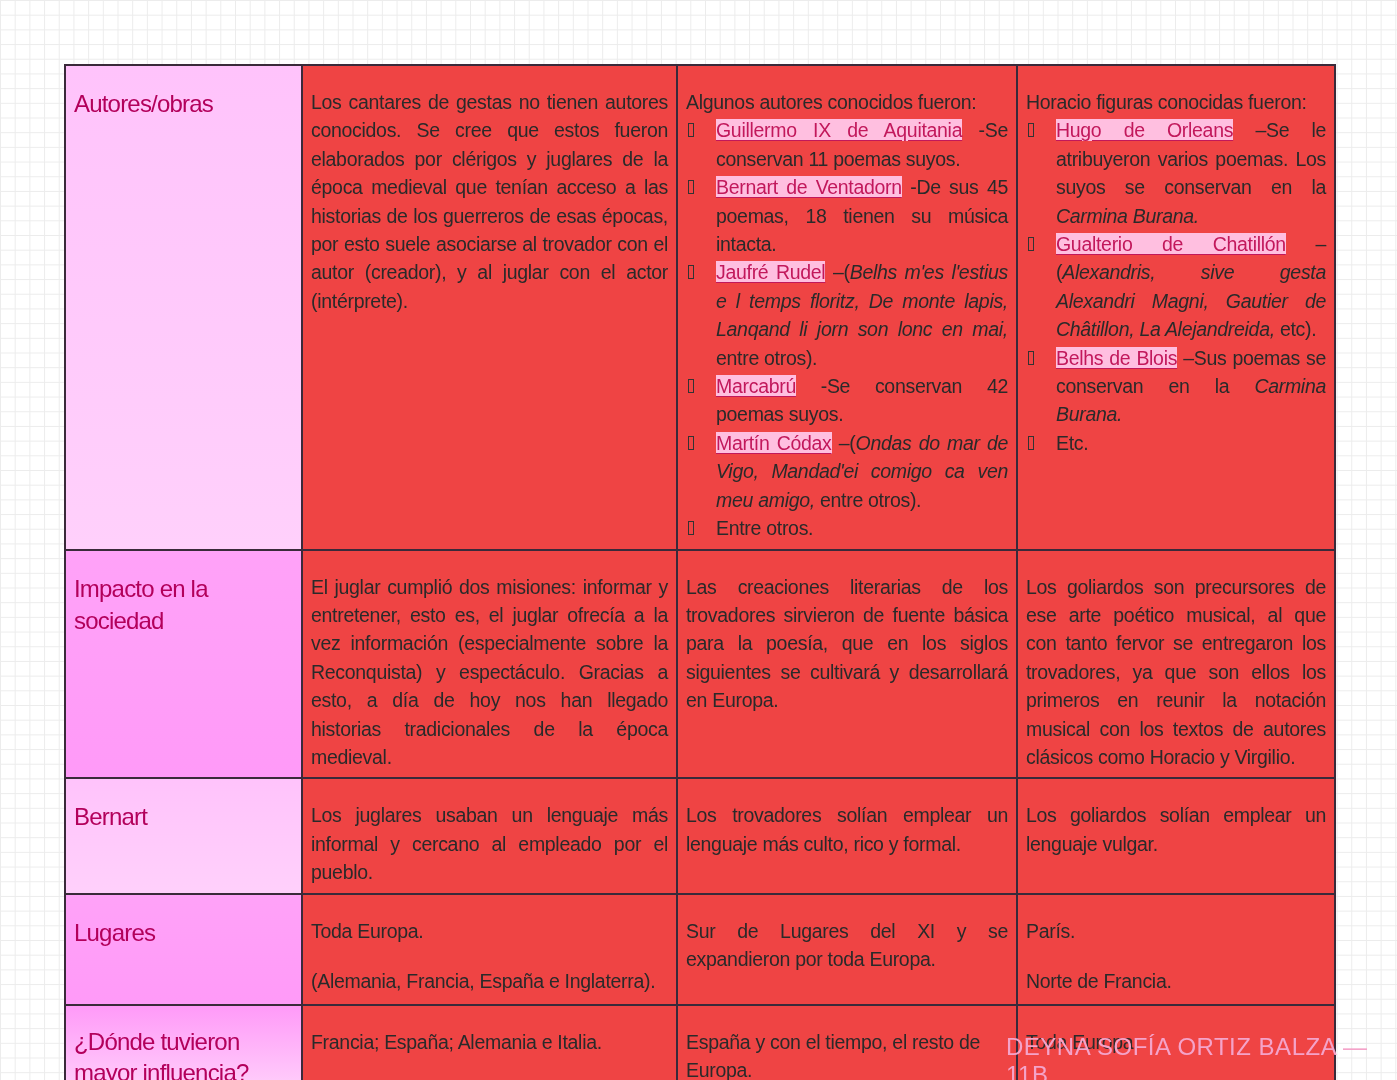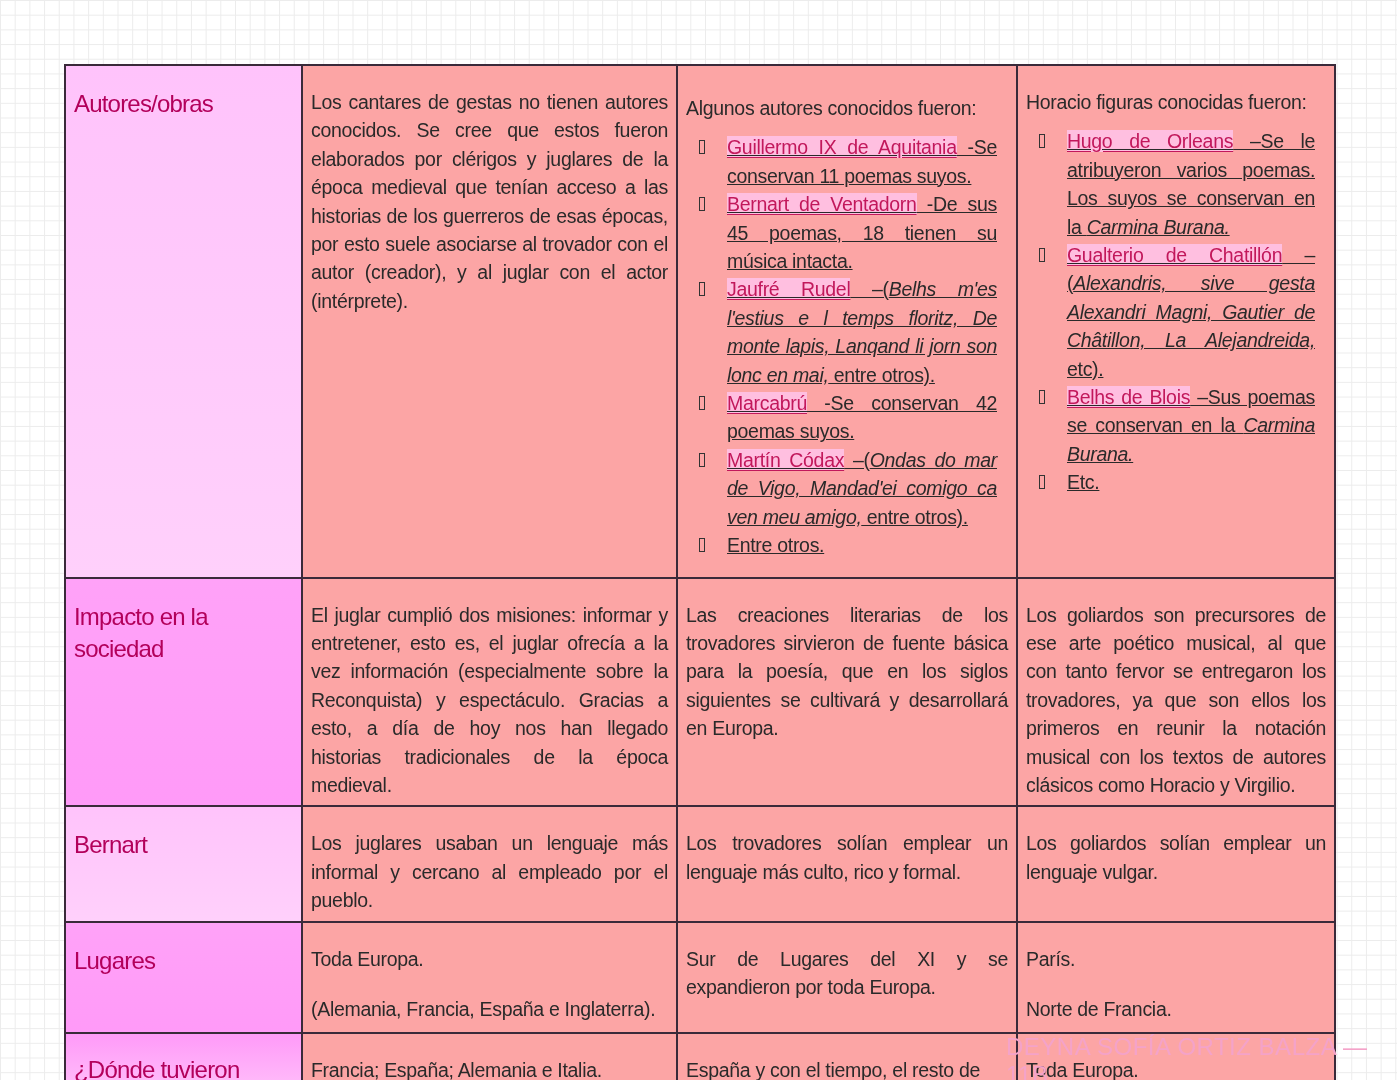--- a/index.html
+++ b/index.html
@@ -13,21 +13,21 @@
       font-family: "Liberation Sans Narrow", "Liberation Sans", sans-serif;
       color: #2a2a2a;
     }
     .sheet {
       position: absolute; left: 64px; top: 64px; width: 1270px;
       border-collapse: collapse; table-layout: fixed;
     }
     .sheet td {
       border: 2px solid #3a2a3a;
       vertical-align: top;
-      background: #fca5a5;
+      background: #ef4444;
       font-size: 19.5px;
       line-height: 28.4px;
       letter-spacing: -0.3px;
       padding: 22px 8px 6px 8px;
     }
     .sheet td.hdr {
       color: #b3005b;
       font-size: 24px;
       font-weight: normal;
       letter-spacing: -0.8px;
@@ -39,21 +39,21 @@
     .hdr.strong { background: linear-gradient(180deg, #ffa2f8 0%, #ff9af8 100%); }
     .hdr.grad { background: linear-gradient(180deg, #ff9af8 0%, #ffd2fb 100%); }
     .cell-text { text-align: justify; text-justify: inter-word; }
     .name {
       color: #c2185b;
       text-decoration: underline;
       text-decoration-color: #c2185b;
       text-underline-offset: 3px;
       background: #ffbfe0;
     }
-    ul.list { list-style: none; margin: 11px; padding: 0; text-decoration: underline; }
+    ul.list { list-style: none; margin: 0; padding: 0; }
     ul.list li { position: relative; padding-left: 30px; text-align: justify; }
     ul.list li .bullet {
       position: absolute; left: 2px; top: 7px; width: 6px; height: 14px;
       border: 1.3px solid #333; box-sizing: border-box;
     }
     .it { font-style: italic; }
     .gap { height: 22px; }
     .footer {
       position: absolute; left: 1006px; top: 1021px;
       color: #f4a3c9; font-size: 24px; letter-spacing: 0.5px;
@@ -69,21 +69,21 @@
     <col style="width:237px">
       <col style="width:375px">
       <col style="width:340px">
       <col style="width:318px">
   </colgroup>
   <tbody>
 
     <tr style="height:424px">
       <td class="hdr light"><span>Autores/obras</span></td>
       <td class="cell-text"><span>Los cantares de gestas no tienen autores conocidos. Se cree que estos fueron elaborados por clérigos y juglares de la época medieval que tenían acceso a las historias de los guerreros de esas épocas, por esto suele asociarse al trovador con el autor (creador), y al juglar con el actor (intérprete).</span></td>
-      <td style="padding-top:28px">
+      <td style="padding-top:22px">
         <div>Algunos autores conocidos fueron:</div>
         <ul class="list">
           <li><span class="bullet"></span><span class="name">Guillermo IX de Aquitania</span><span> -Se conservan 11 poemas suyos.</span></li>
           <li><span class="bullet"></span><span class="name">Bernart de Ventadorn</span><span> -De sus 45 poemas, 18 tienen su música intacta.</span></li>
           <li><span class="bullet"></span><span class="name">Jaufré Rudel</span><span> –(</span><span class="it">Belhs m'es l'estius e l temps floritz, De monte lapis, Lanqand li jorn son lonc en mai,</span><span> entre otros).</span></li>
           <li><span class="bullet"></span><span class="name">Marcabrú</span><span> -Se conservan 42 poemas suyos.</span></li>
           <li><span class="bullet"></span><span class="name">Martín Códax</span><span> –(</span><span class="it">Ondas do mar de Vigo, Mandad'ei comigo ca ven meu amigo,</span><span> entre otros).</span></li>
           <li><span class="bullet"></span><span>Entre otros.</span></li>
         </ul>
       </td>

